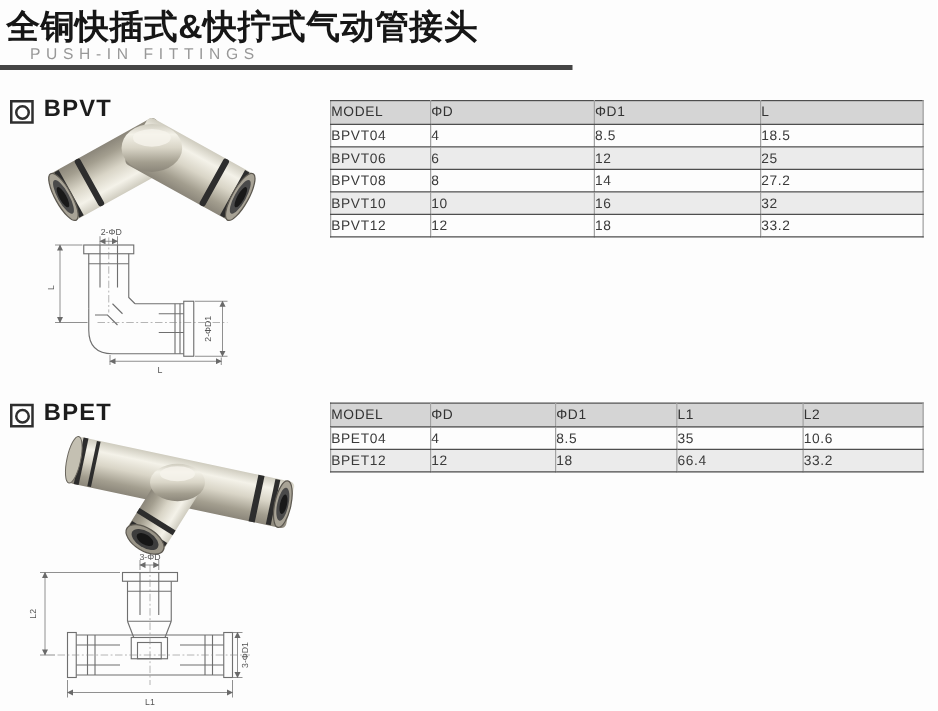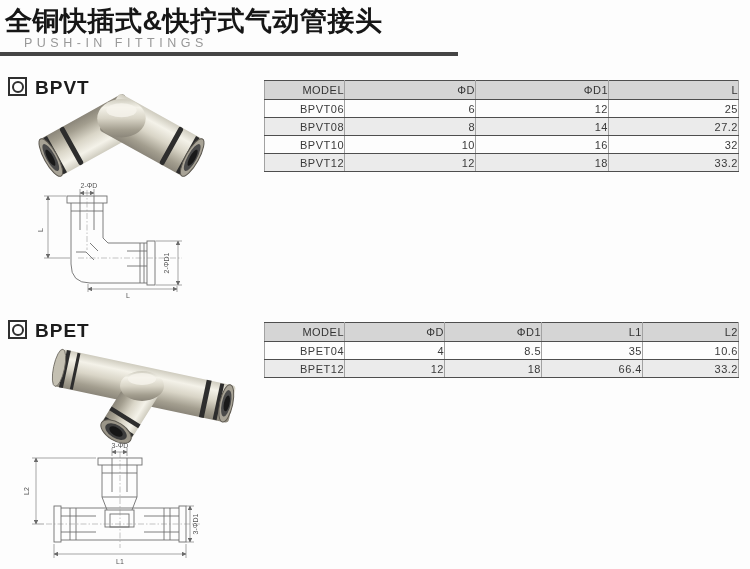--- a/index.html
+++ b/index.html
@@ -11,40 +11,40 @@
   .title{
     position:absolute;left:5px;top:3px;font-size:27px;font-weight:bold;
     color:#161616;letter-spacing:0.5px;white-space:nowrap;
   }
   .subtitle{
     position:absolute;left:24px;top:36px;font-size:12.5px;color:#989898;
     letter-spacing:4.5px;white-space:nowrap;
   }
   .rule{position:absolute;left:0;top:52px;width:458px;height:4px;background:#454545;}
   
-  .section-header{position:absolute;display:flex;align-items:flex-start;gap:8px;}
+  .section-header{position:absolute;display:flex;align-items:flex-end;gap:8px;}
   #bpvt-header{left:8px;top:77px;}
   #bpet-header{left:8px;top:320px;}
   .bullet{
     width:15px;height:15px;border:2px solid #2f2f2f;background:#fff;
     display:flex;align-items:center;justify-content:center;flex:none;
   }
   .bullet-ring{width:8px;height:8px;border:2.5px solid #2f2f2f;border-radius:50%;}
   .section-label{font-size:19px;font-weight:bold;color:#1c1c1c;letter-spacing:1px;}
   
   .spec-table{
     position:absolute;border-collapse:collapse;table-layout:fixed;
     font-size:11px;color:#3a3a3a;
   }
   #bpvt-table{left:264px;top:80px;width:474px;}
   #bpet-table{left:264px;top:322px;width:474px;}
   .spec-table th,.spec-table td{
     border-left:1px solid #a2a2a2;border-right:1px solid #a2a2a2;
     border-top:1.5px solid #4e4e4e;border-bottom:1.5px solid #4e4e4e;
-    height:17px;padding:0;text-align:right;font-weight:normal;letter-spacing:0.5px;
+    height:17px;padding:0;text-align:left;font-weight:normal;letter-spacing:0.5px;
   }
   .spec-table th{background:#d5d5d5;height:18px;color:#333;}
   .spec-table tbody tr:nth-child(even) td{background:#ebebeb;}
   
   .photo-bpvt{position:absolute;left:8px;top:88px;width:228px;height:96px;}
   .drawing-bpvt{position:absolute;left:32px;top:180px;width:155px;height:128px;}
   .photo-bpet{position:absolute;left:42px;top:338px;width:205px;height:112px;}
   .drawing-bpet{position:absolute;left:8px;top:440px;width:210px;height:126px;}
   .outline{stroke:#6f6f6f;stroke-width:0.9;fill:none;}
   .dimline{stroke:#808080;stroke-width:0.7;fill:none;}
@@ -151,20 +151,26 @@
       </colgroup>
   <thead>
         <tr>
           <th>MODEL</th>
           <th>ΦD</th>
           <th>ΦD1</th>
           <th>L</th>
         </tr>
       </thead>
       <tbody>
+        <tr>
+          <td>BPVT04</td>
+          <td>4</td>
+          <td>8.5</td>
+          <td>18.5</td>
+        </tr>
         <tr>
           <td>BPVT06</td>
           <td>6</td>
           <td>12</td>
           <td>25</td>
         </tr>
         <tr>
           <td>BPVT08</td>
           <td>8</td>
           <td>14</td>

